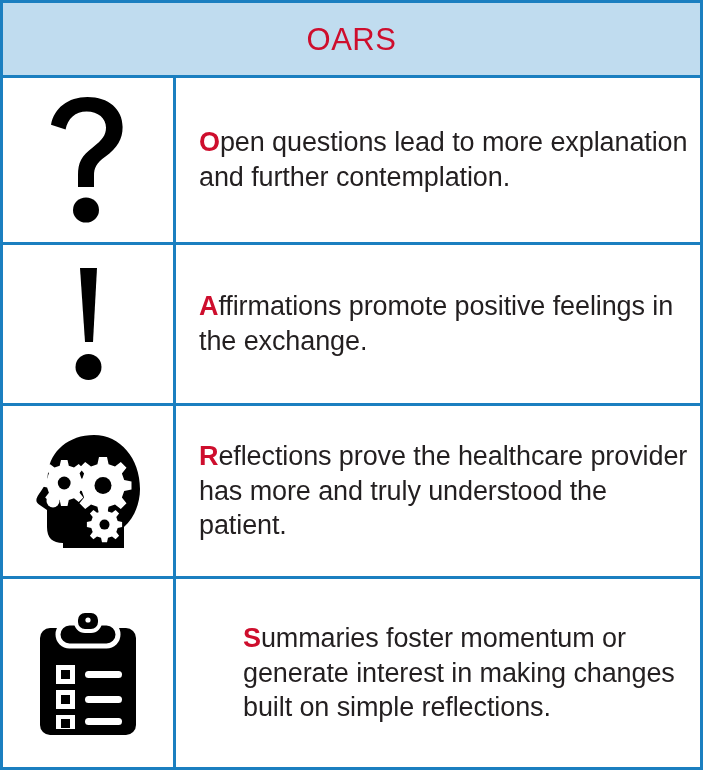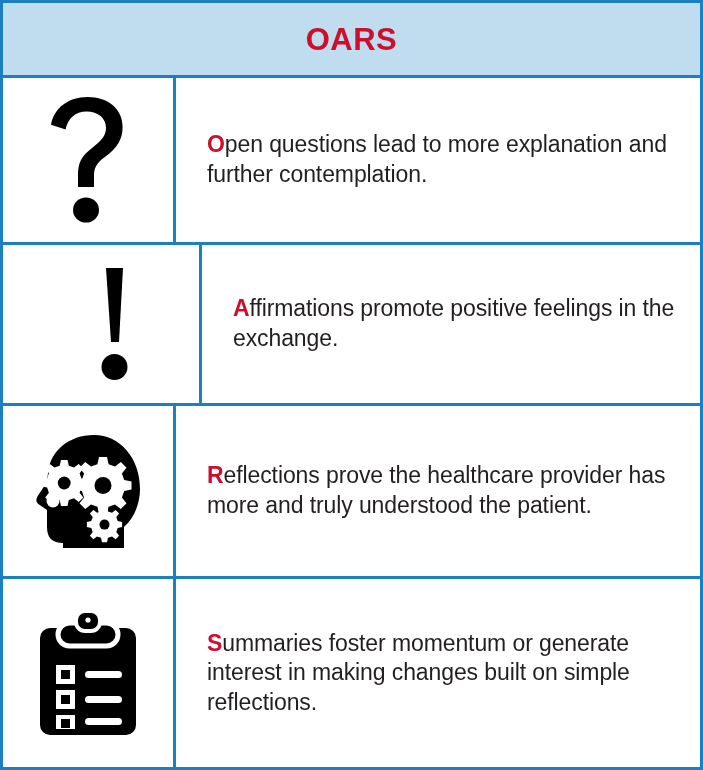--- a/index.html
+++ b/index.html
@@ -32,65 +32,66 @@
     flex: 0 0 75px;
     background: #c0dcef;
     border-bottom: 3px solid #1b7fc0;
     display: flex;
     align-items: center;
     justify-content: center;
   }
   .table-header .title {
     color: #ce0e2d;
     font-size: 31px;
-    font-weight: bold;
+    font-weight: normal;
     letter-spacing: 0.5px;
     line-height: 1;
   }
 
   
   .rows {
     flex: 1 1 auto;
     display: flex;
     flex-direction: column;
   }
   .row {
     box-sizing: border-box;
     display: flex;
     flex-direction: row;
     border-bottom: 3px solid #1b7fc0;
     min-height: 0;
   }
   .row:last-child {
     border-bottom: none;
+    gap: 44px;
   }
   .row-1 { flex: 0 0 167px; }
-  .row-2 { flex: 0 0 161px; padding-left: 26px; }
+  .row-2 { flex: 0 0 161px; }
   .row-3 { flex: 0 0 173px; }
   .row-4 { flex: 1 1 auto; }
 
   .icon-cell {
     box-sizing: border-box;
     flex: 0 0 173px;
     border-right: 3px solid #1b7fc0;
     display: flex;
     align-items: center;
     justify-content: center;
   }
   .text-cell {
     box-sizing: border-box;
     flex: 1 1 auto;
     padding: 0 8px 0 23px;
     display: flex;
     align-items: center;
   }
   .text-cell p {
-    margin: 8px;
+    margin: 0;
     color: #231f20;
-    font-size: 23px;
+    font-size: 27px;
     line-height: 1.29;
     font-weight: normal;
     letter-spacing: -0.1px;
   }
   .text-cell .lead {
     color: #ce0e2d;
     font-weight: bold;
   }
 
   .icon-svg { display: block; }

